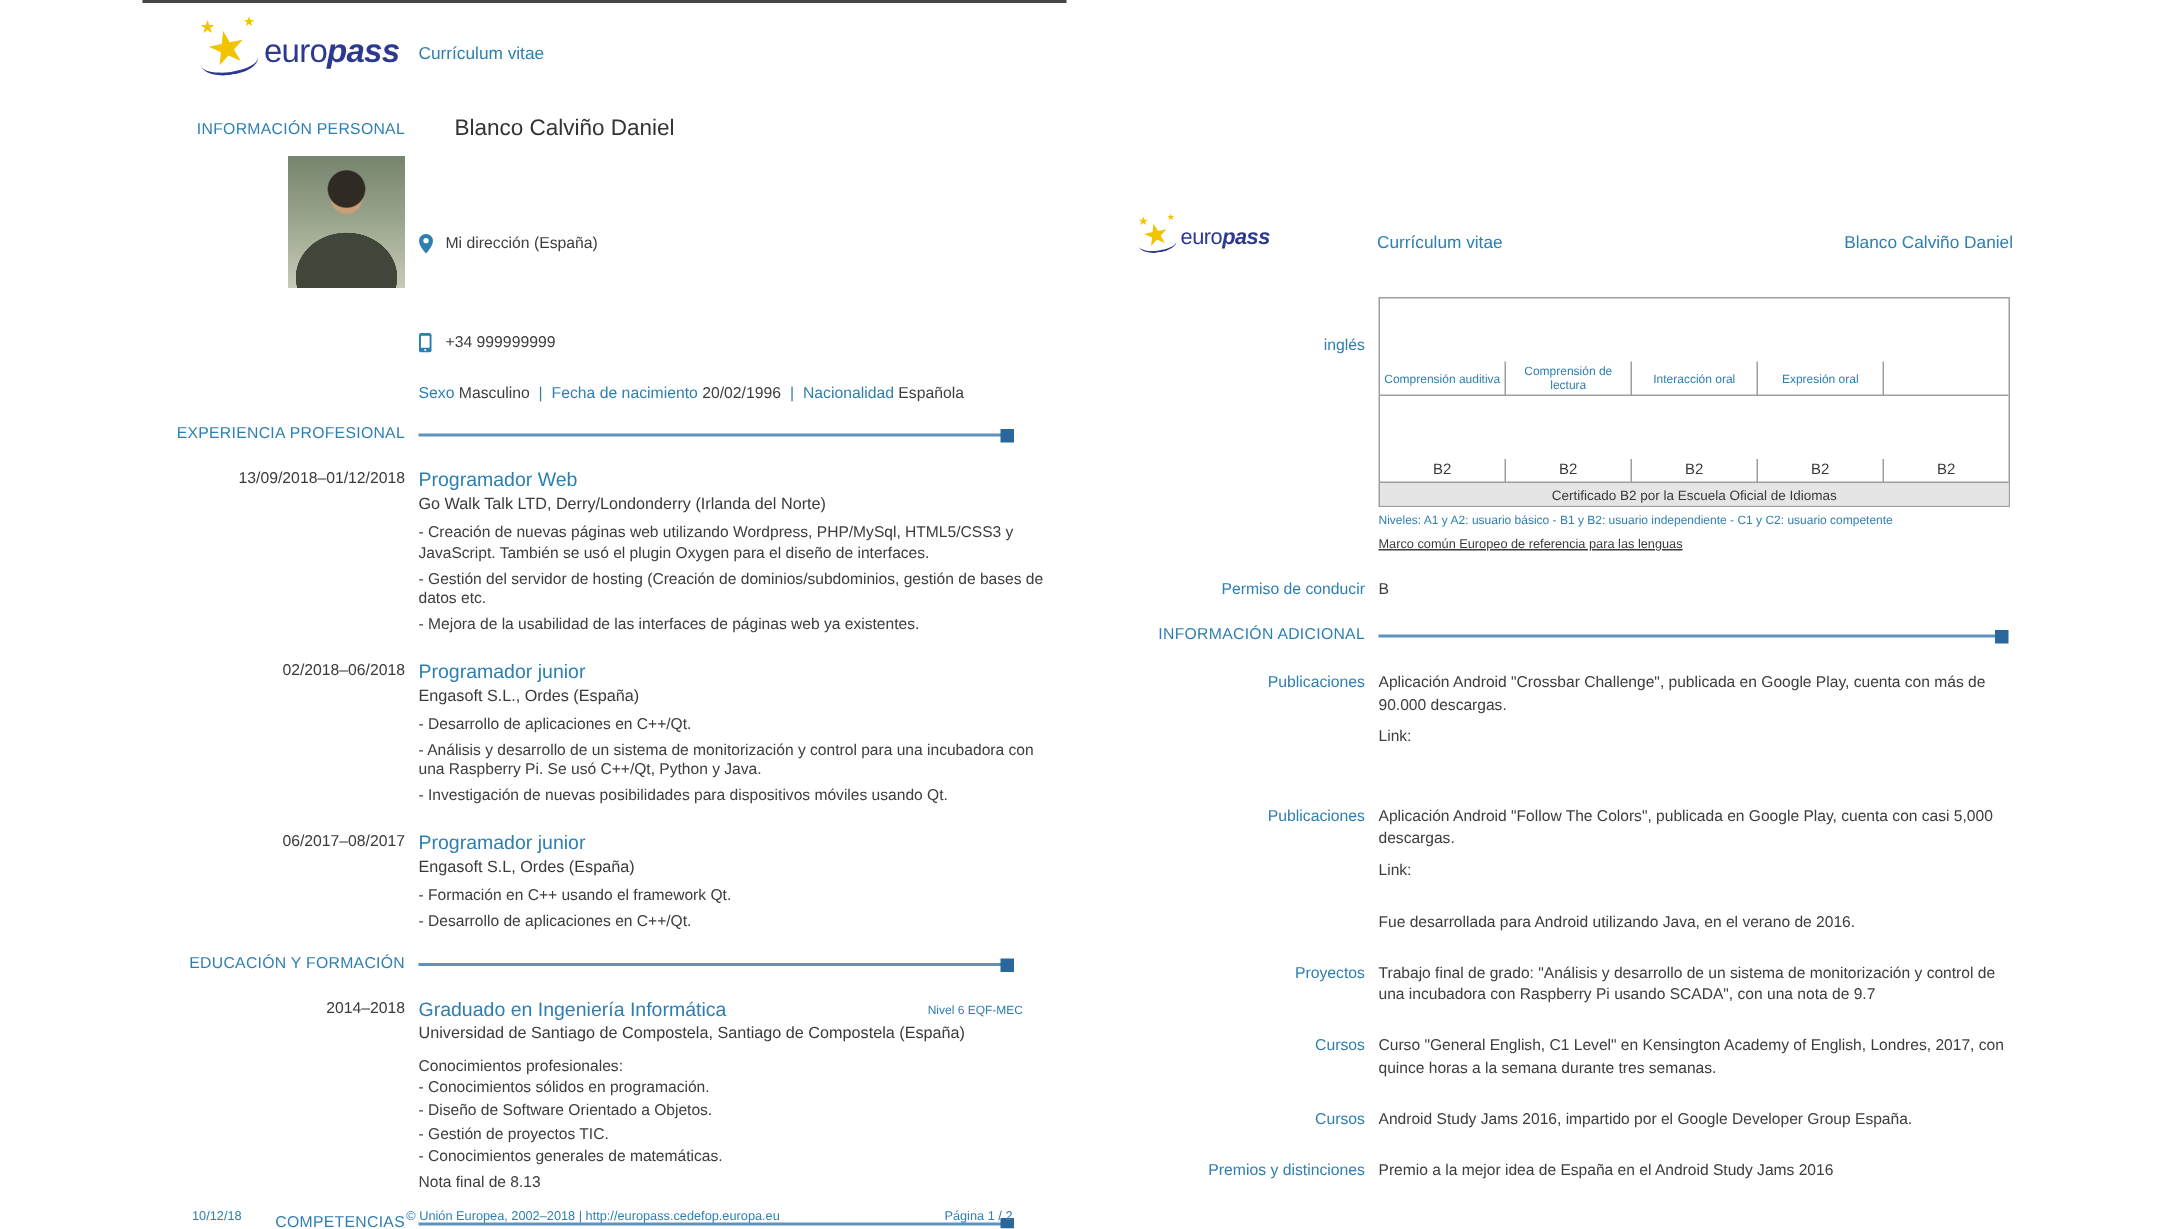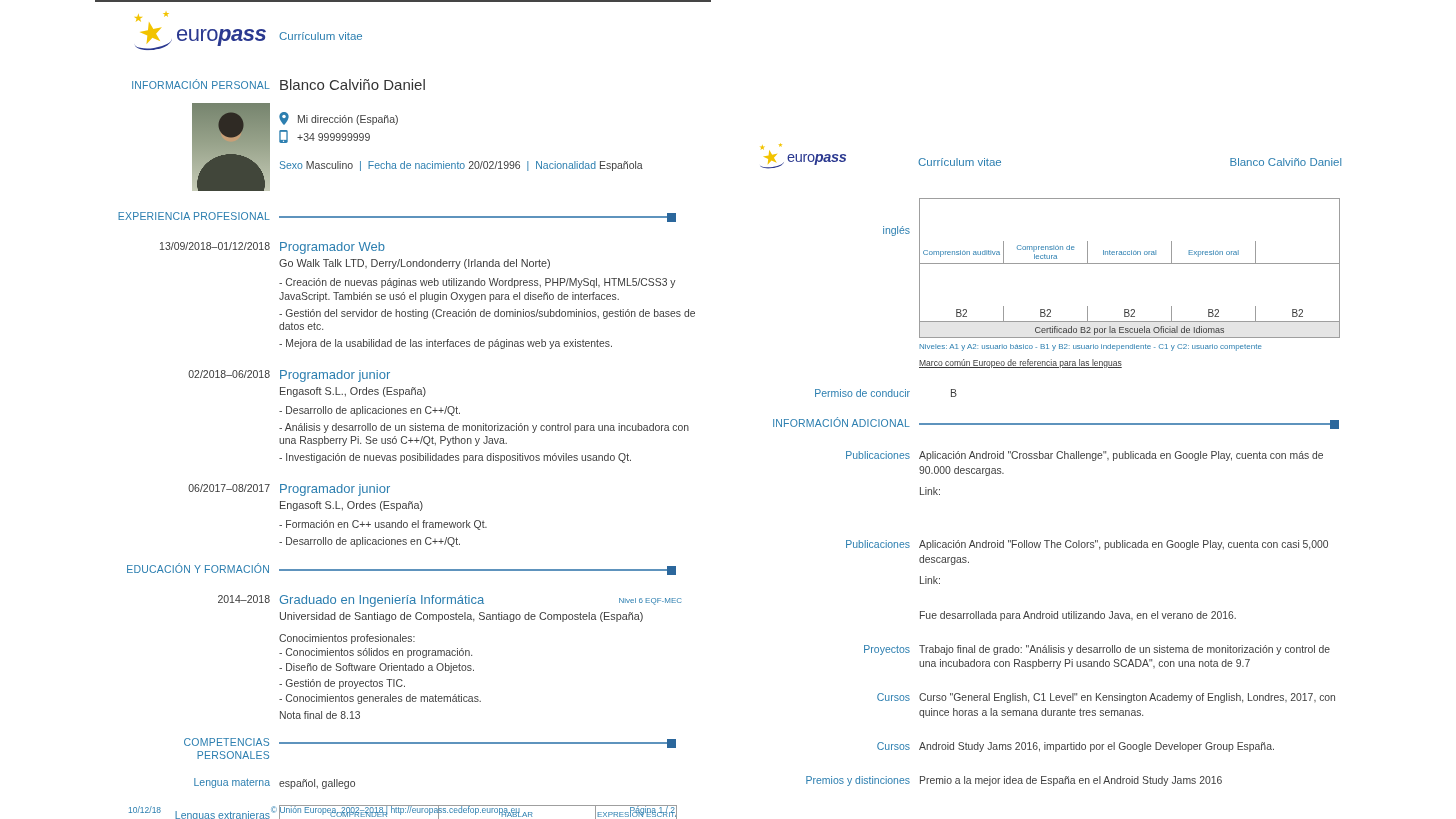--- a/index.html
+++ b/index.html
@@ -35,33 +35,33 @@
   .s3 { font-size:9px; left:30px; top:0; }
   .swoosh { position:absolute; left:2px; top:22px; width:38px; height:18px; border:0; border-bottom:2.5px solid #2b3990; border-radius:50%; transform:rotate(-8deg); }
   .logo-text { position:absolute; left:44px; top:11px; font-size:22px; color:#2b3990; letter-spacing:-.5px; }
   .lt-euro { font-weight:400; }
   .lt-pass { font-weight:700; font-style:italic; }
   .logo-sm { transform:scale(.66); transform-origin:left top; }
   .doc-title { font-size:11.5px; color:#2d7fb0; }
   .p1-header .cc { padding-top:16px; }
 
   
-  .name-row { margin-top:16px; }
+  .name-row { margin-top:16px;gap:24px; }
   .name { font-size:15px; color:#333; line-height:17px; }
   .name-row .lc { padding-top:3px; }
   .photo-row { margin-top:9px; }
   .photo { display:inline-block; width:78px; height:88px;
     background-image:
       radial-gradient(circle at 50% 25%, #2f2a24 0 12px, rgba(0,0,0,0) 13px),
       radial-gradient(circle at 50% 32%, #c99f76 0 10px, rgba(0,0,0,0) 11px),
       radial-gradient(ellipse 34px 30px at 50% 92%, #41463a 0 99%, rgba(0,0,0,0) 100%),
       linear-gradient(180deg, #76846e 0%, #97a28a 45%, #c6cbb7 100%);
   }
   .contact { padding-top:4px; }
-  .contact-line { display:flex; align-items:flex-end; height:18px; font-size:10.5px; color:#3d3d3d; }
+  .contact-line { display:flex; align-items:flex-start; height:18px; font-size:10.5px; color:#3d3d3d;margin-top:48px; }
   .ci { width:18px; display:inline-flex; justify-content:flex-start; }
   .sex-line { margin-top:16px; font-size:10.5px; }
   .sex-line .lab { color:#2d7fb0; }
   .sex-line .val { color:#3d3d3d; }
   .sex-line .sep { color:#2d7fb0; padding:0 3px; }
 
   
   .section-row { margin-top:15px; }
   .entry { margin-top:16px; }
   .entry-title { font-size:13px; color:#2d7fb0; line-height:16px; }
@@ -102,21 +102,21 @@
                display:flex; align-items:center; justify-content:center; line-height:9px; }
   .lt2-hcell:last-child { border-right:none; }
   .lt2-vcell { flex:1; border-right:1px solid #9f9f9f; border-bottom:1px solid #9f9f9f;
                font-size:10px; color:#3a3a3a; text-align:center; padding:2px 0; }
   .lt2-vcell:last-child { border-right:none; }
   .lt2-cert { background:#e5e5e5; text-align:center; font-size:9px; color:#3a3a3a; padding:2.5px 0; }
   .ing-label { padding-top:26px; }
   .levels-note { font-size:8px; color:#2d7fb0; margin-top:4px; line-height:10px; }
   .cefr-link { font-size:8.5px; color:#3a3a3a; text-decoration:underline; margin-top:2px; display:inline-block; cursor:pointer; }
 
-  .driving-row { margin-top:17px;gap:31px; }
+  .driving-row { margin-top:17px; }
   .driving-val { font-size:10.5px; color:#3d3d3d; }
   .addinfo-row { margin-top:17px; }
   .add-item { margin-top:19px; }
   .add-line { font-size:10.4px; color:#3d3d3d; line-height:14.8px; max-width:428px; }
   .link-line { margin-top:6px; margin-bottom:20px; }
 </style>
 </head>
 <body>
 
 <div class="canvas">

